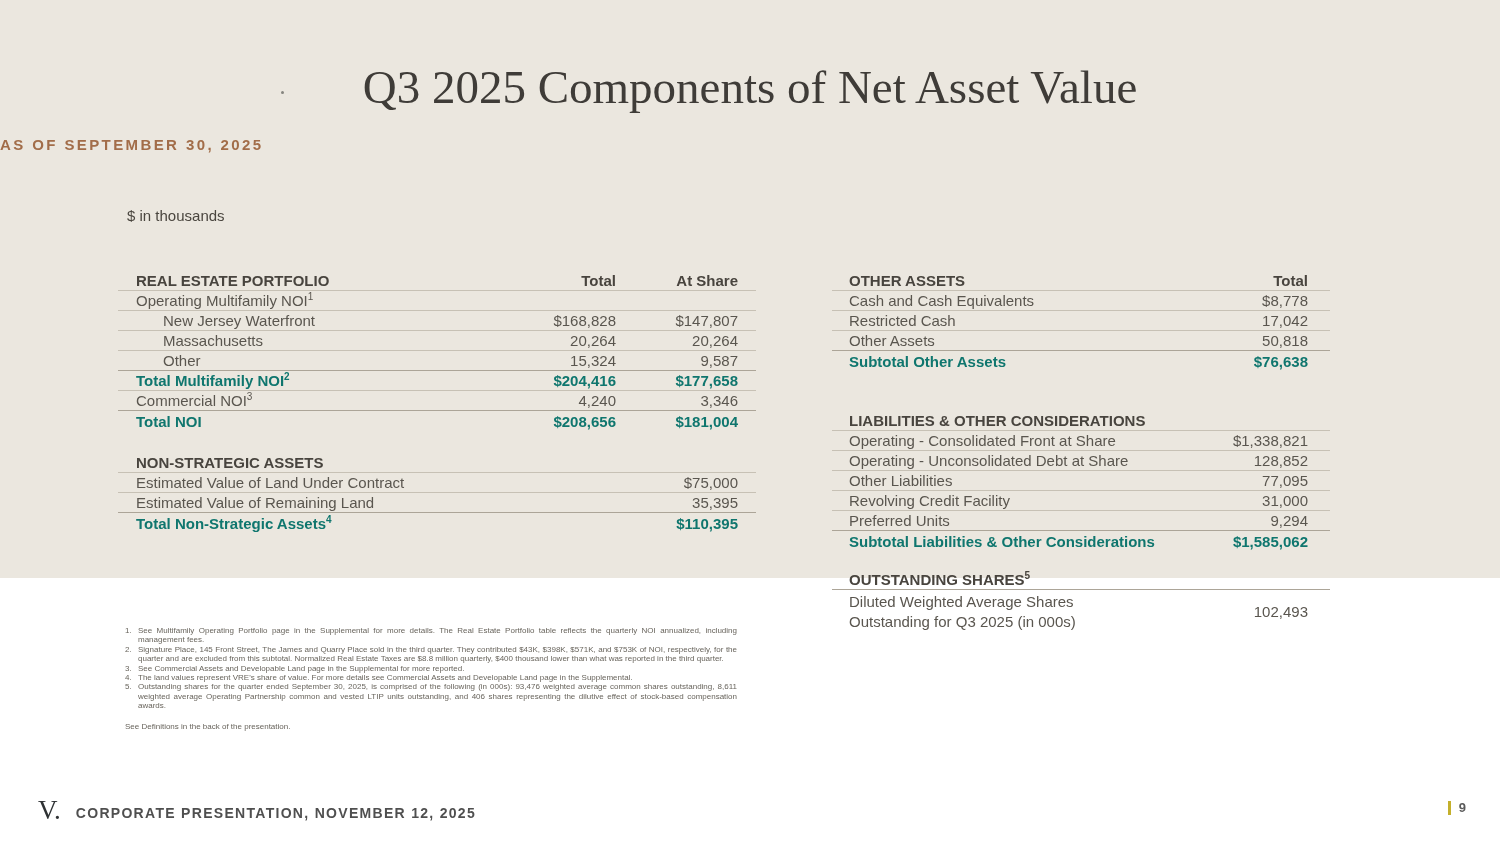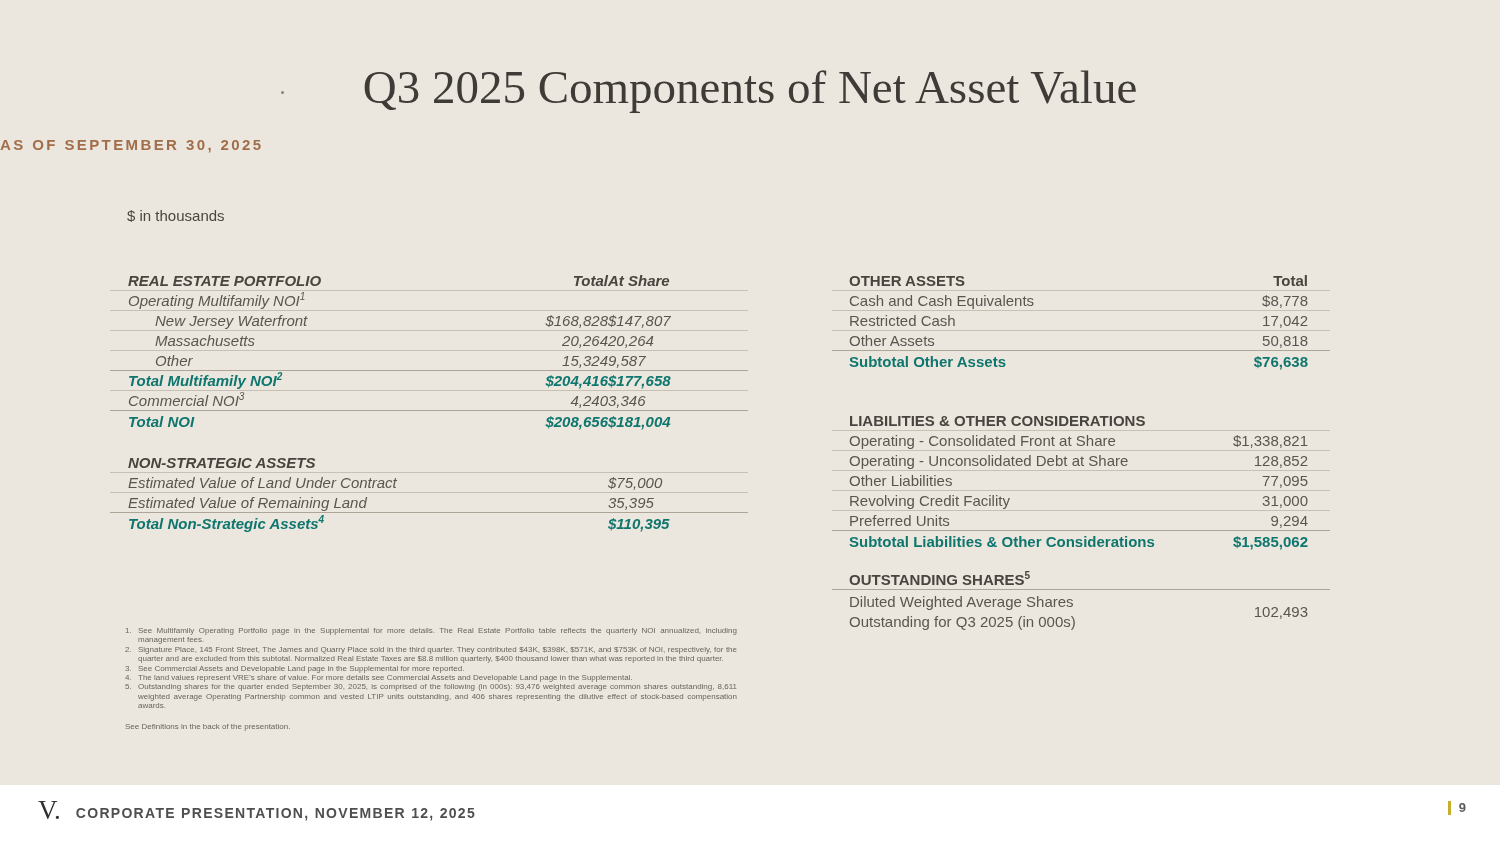--- a/index.html
+++ b/index.html
@@ -2,57 +2,57 @@
 <html><head>
 <meta charset="utf-8">
 <style>
   html,body{margin:0;padding:0;}
   body{
     width:1500px;height:843px;position:relative;overflow:hidden;
     font-family:"Liberation Sans","DejaVu Sans",sans-serif;
     background:#ffffff;
     -webkit-font-smoothing:antialiased;
   }
-  .slide{position:absolute;left:0;top:0;width:1500px;height:785px;background:#EBE7DF;}
+  .slide{position:absolute;left:0;top:0;width:1500px;height:578px;background:#EBE7DF;}
 
   .title{
     position:absolute;left:0;top:60px;width:1500px;text-align:center;
     font-family:"Liberation Serif","DejaVu Serif",serif;
     font-size:47px;font-weight:400;color:#3F3C38;letter-spacing:0px;
   }
   .subtitle{
     position:absolute;left:0;top:136px;width:1500px;
     font-size:15px;font-weight:bold;letter-spacing:2.4px;color:#A26D49;
   }
   .units-note{
     position:absolute;left:127px;top:207px;
     font-size:15px;color:#4A463F;
   }
   .cursor-dot{
     position:absolute;left:281px;top:91px;width:3px;height:3px;border-radius:50%;
     background:#6b6b66;opacity:.8;
   }
 
   .tbl{position:absolute;font-size:15px;color:#5A564F;}
-  .tbl-left{left:110px;top:271px;width:638px;font-style:italic;}
+  .tbl-left{left:118px;top:271px;width:638px;}
   .tbl-right{left:832px;top:271px;width:498px;}
 
   .row{
     display:flex;align-items:center;height:20px;box-sizing:border-box;
     border-bottom:1px solid #C7C1B5;
   }
   .tbl-left .row{padding-right:18px;}
   .tbl-right .row{padding-right:22px;}
   .row.nb{border-bottom:none;}
   .row.strong{border-bottom-color:#ACA598;}
   .lbl{flex:1;padding-left:18px;white-space:nowrap;}
   .tbl-right .lbl{padding-left:17px;}
   .ind .lbl{padding-left:45px;}
   .num{width:112px;text-align:right;flex-shrink:0;}
-  .num2{width:122px;text-align:left;flex-shrink:0;}
+  .num2{width:122px;text-align:right;flex-shrink:0;}
   .vnum{width:130px;text-align:right;flex-shrink:0;}
   .hdr{font-weight:bold;color:#48443E;}
   .bold,.bold .lbl,.bold .num,.bold .num2,.bold .vnum{font-weight:bold;color:#0f766e;}
   sup{font-size:10px;line-height:0;}
   .sec2-left{margin-top:22px;}
   .sec2-right{margin-top:40px;}
   .sec3-right{margin-top:19px;}
 
   .shares-row{display:flex;align-items:center;padding:2px 22px 0 17px;}
   .shares-lbl{flex:1;line-height:20px;}

